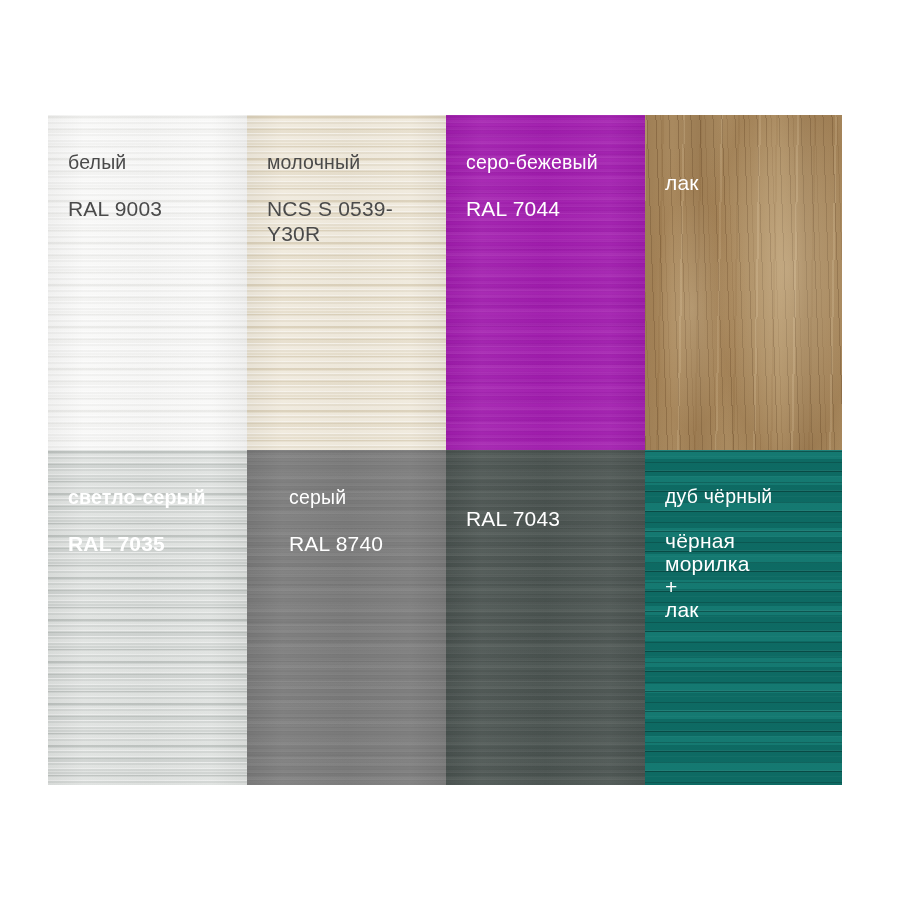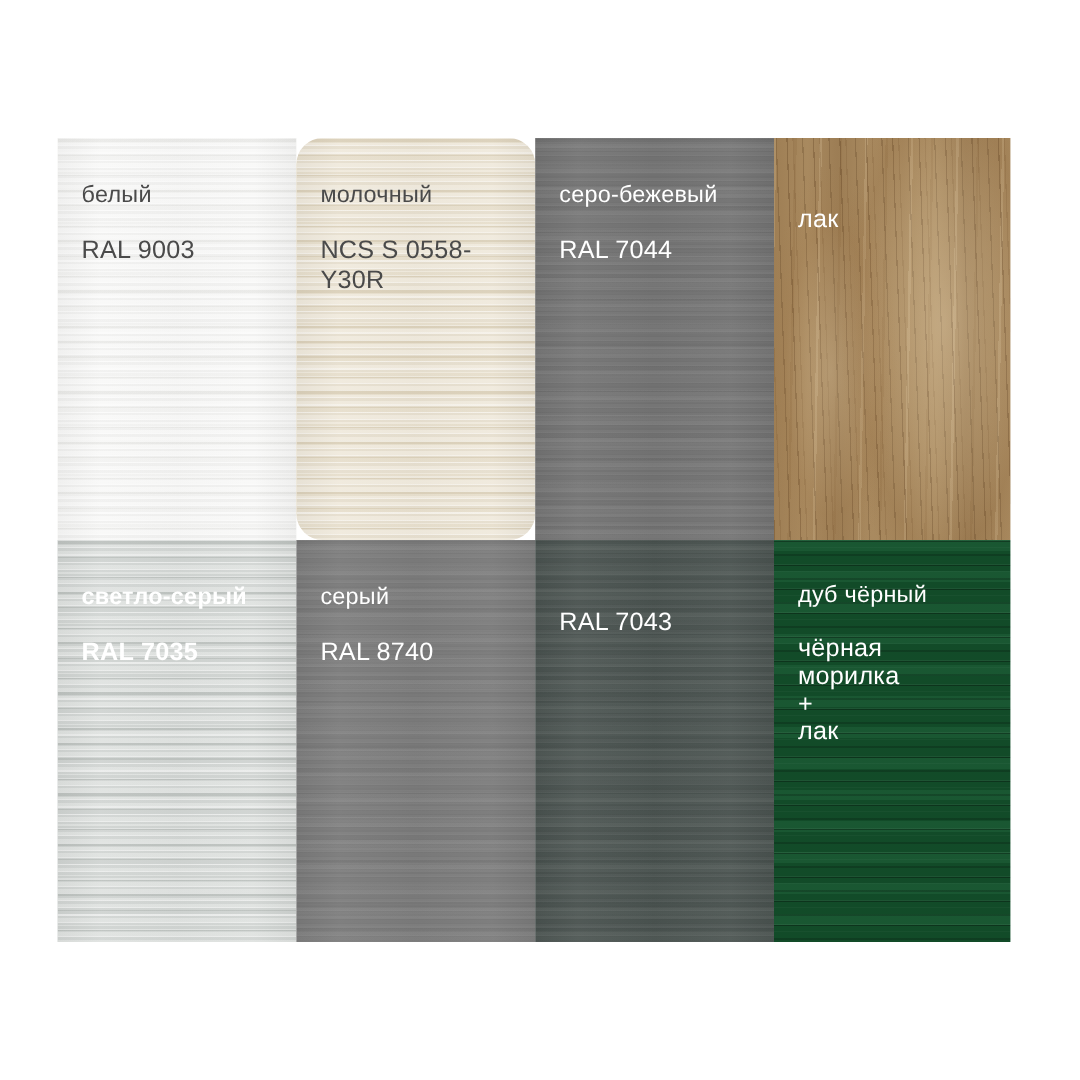--- a/index.html
+++ b/index.html
@@ -217,30 +217,30 @@
 
   <div class="swatch txt-dark" style="background-color: rgb(244, 244, 242);">
     <div class="swatch-texture grain-paint-v"></div>
     <div class="swatch-texture shade-v"></div>
     <div class="swatch-labels">
       <div class="swatch-name">белый</div>
       <div class="swatch-code">RAL 9003</div>
     </div>
   </div>
 
-  <div class="swatch txt-dark" style="background-color: rgb(228, 217, 194); border-radius: 22px;">
+  <div class="swatch txt-dark" style="background-color: rgb(228, 217, 194);">
     <div class="swatch-texture grain-paint-v"></div>
     <div class="swatch-texture shade-v"></div>
     <div class="swatch-labels">
       <div class="swatch-name">молочный</div>
-      <div class="swatch-code">NCS S 0558-Y30R</div>
-    </div>
-  </div>
-
-  <div class="swatch txt-light" style="background-color: #737373;">
+      <div class="swatch-code">NCS S 0539-Y30R</div>
+    </div>
+  </div>
+
+  <div class="swatch txt-light" style="background-color: #a21caf;">
     <div class="swatch-texture grain-paint"></div>
     <div class="swatch-texture shade-v"></div>
     <div class="swatch-labels">
       <div class="swatch-name">серо-бежевый</div>
       <div class="swatch-code">RAL 7044</div>
     </div>
   </div>
 
   <div class="swatch txt-light" style="background-color: rgb(168, 137, 95);">
     <div class="swatch-texture grain-oak"></div>
@@ -251,38 +251,38 @@
 
   <div class="swatch txt-light" style="background-color: rgb(198, 203, 200); font-weight: bold;">
     <div class="swatch-texture grain-paint-v"></div>
     <div class="swatch-texture shade-v"></div>
     <div class="swatch-labels">
       <div class="swatch-name">светло-серый</div>
       <div class="swatch-code">RAL 7035</div>
     </div>
   </div>
 
-  <div class="swatch txt-light" style="background-color: rgb(123, 123, 123);">
+  <div class="swatch txt-light" style="background-color: rgb(123, 123, 123); padding-left: 22px;">
     <div class="swatch-texture grain-paint"></div>
     <div class="swatch-texture shade-v"></div>
     <div class="swatch-labels">
       <div class="swatch-name">серый</div>
       <div class="swatch-code">RAL 8740</div>
     </div>
   </div>
 
   <div class="swatch txt-light" style="background-color: rgb(74, 83, 80);">
     <div class="swatch-texture grain-paint"></div>
     <div class="swatch-texture shade-v"></div>
     <div class="swatch-labels">
       <div class="swatch-code">RAL 7043</div>
     </div>
   </div>
 
-  <div class="swatch txt-light" style="background-color: #14532d;">
+  <div class="swatch txt-light" style="background-color: #0f766e;">
     <div class="swatch-texture grain-blackoak"></div>
     <div class="swatch-labels">
       <div class="swatch-name tight">дуб чёрный</div>
       <div class="swatch-code tight">чёрная
 морилка
 +
 лак</div>
     </div>
   </div>
 

